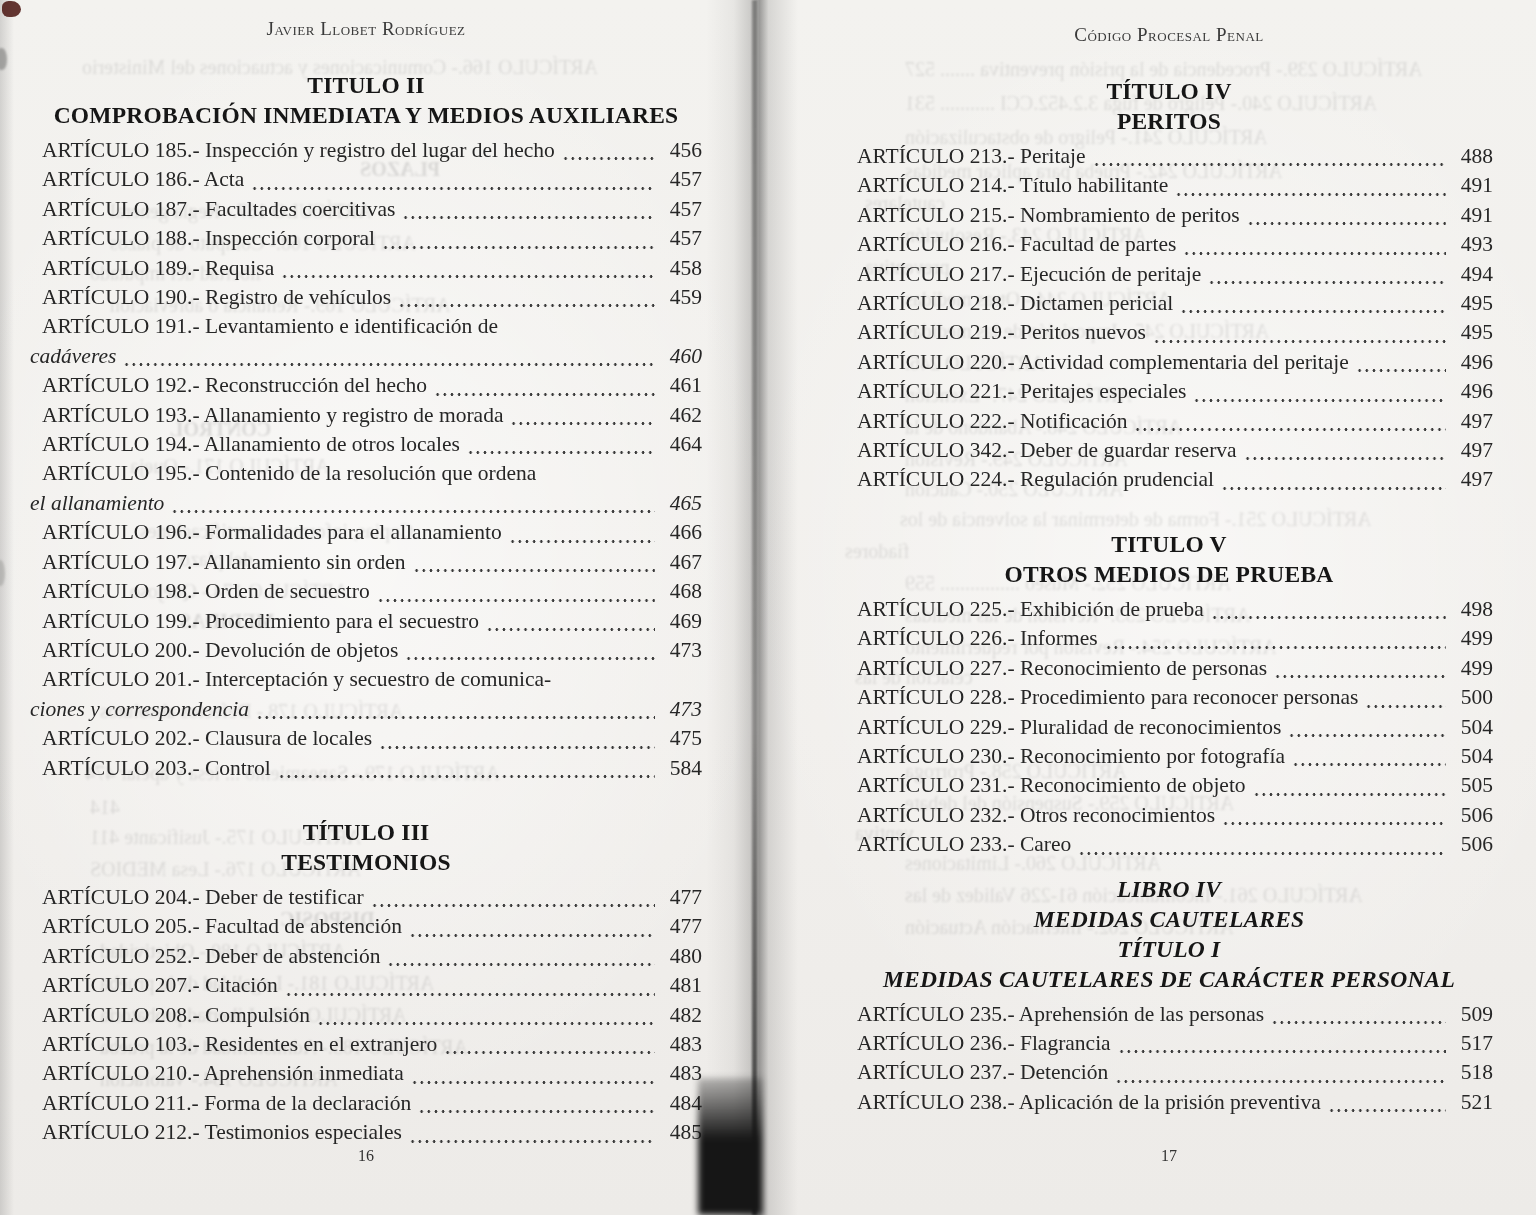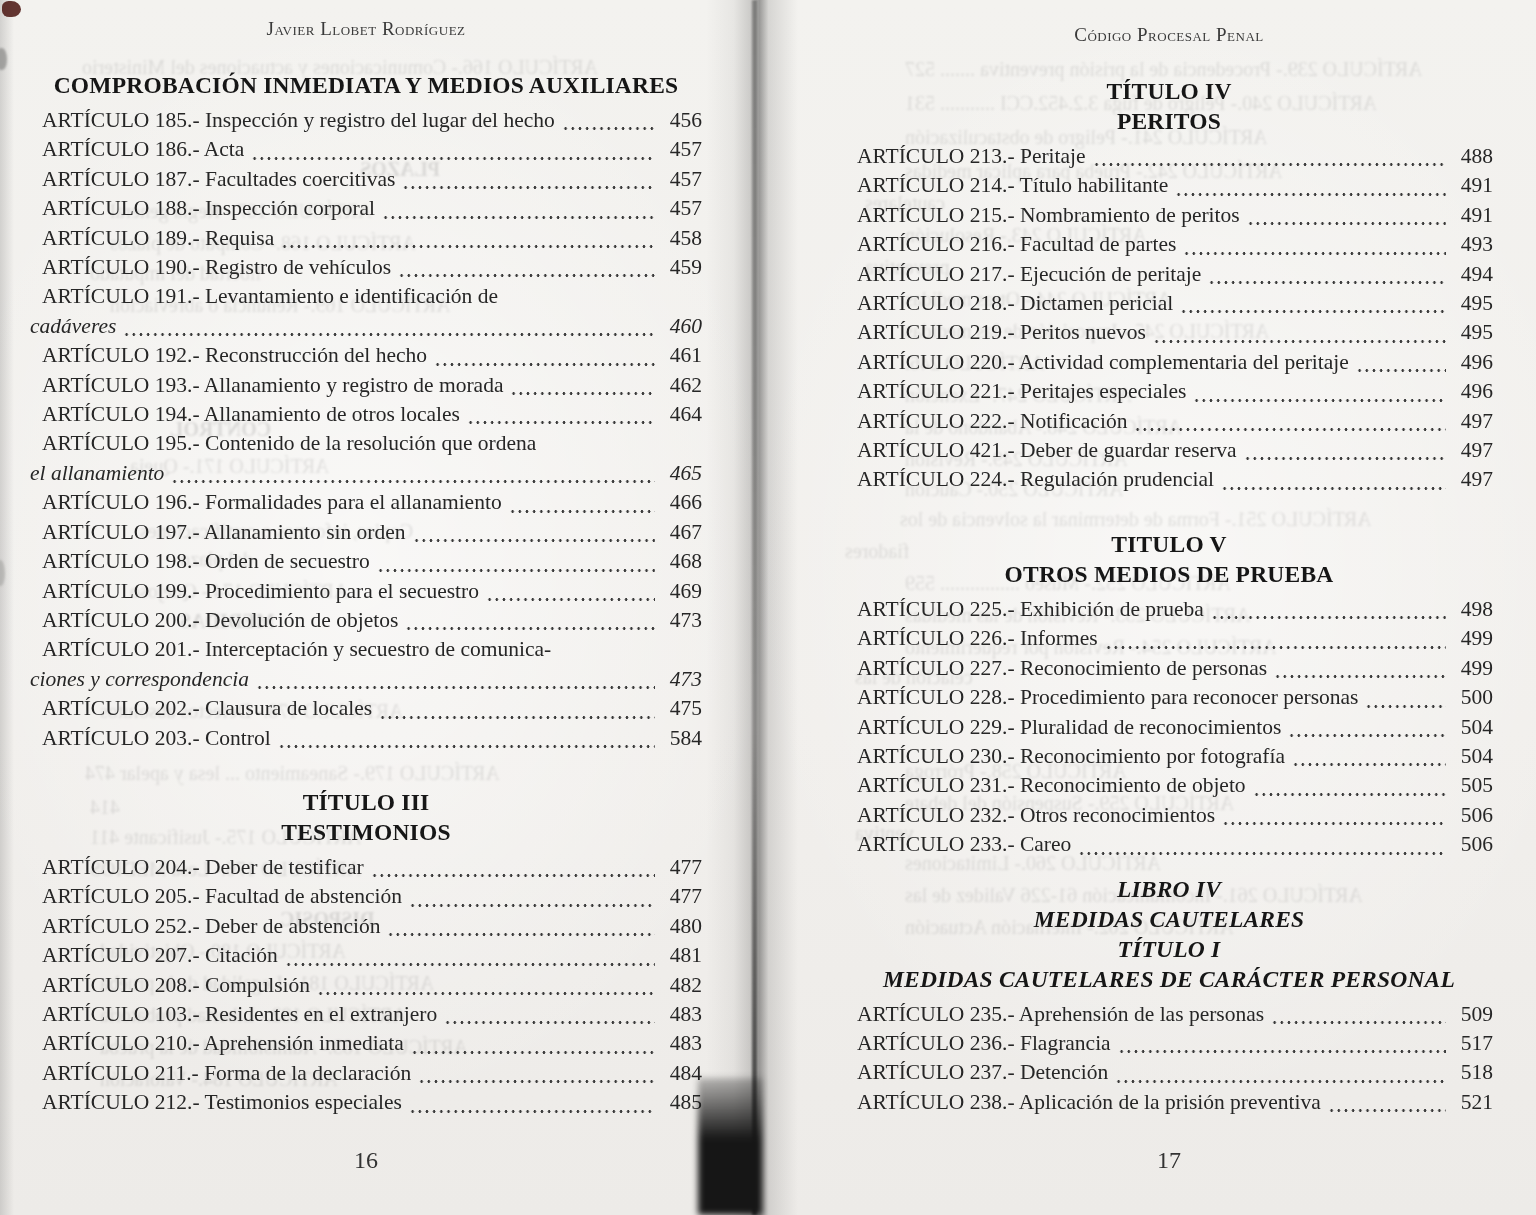--- a/index.html
+++ b/index.html
@@ -41,21 +41,21 @@
   .leader{
     flex:1 1 auto;height:7px;align-self:flex-end;
     margin:0 7px 4px 7px;
     background-image:radial-gradient(circle,#3a3a3a 1.25px,rgba(0,0,0,0) 1.45px);
     background-size:7.2px 7px;background-repeat:repeat-x;background-position:0 1px;
     min-width:14px;
   }
   .entry-page{flex:0 0 auto;min-width:40px;text-align:right;}
   .folio{
     position:absolute;top:1147px;left:0;width:100%;
-    text-align:center;font-size:24px;color:#333;
+    text-align:center;font-size:16px;color:#333;
   }
   
   .ghost-layer{position:absolute;inset:0;pointer-events:none;}
   .ghost{
     position:absolute;
     font-size:20px;white-space:nowrap;
     color:#4c4c4c;opacity:.14;
     transform:scaleX(-1);
     filter:blur(1.2px);
   }
@@ -118,20 +118,21 @@
         <span class="ghost bold" style="left: 250px; top: 908px;">DISPOSIC</span>
         <span class="ghost" style="left: 70px; top: 940px;">ARTÍCULO 180.- Objetividad</span>
         <span class="ghost" style="left: 70px; top: 972px;">ARTÍCULO 181.- Legalidad de la prueba</span>
         <span class="ghost" style="left: 70px; top: 1004px;">ARTÍCULO 182.- Libertad probatoria</span>
         <span class="ghost" style="left: 70px; top: 1036px;">ARTÍCULO 183.- Admisibilidad de la prueba</span>
         <span class="ghost" style="left: 70px; top: 1068px;">ARTÍCULO 184.- Valoración</span>
       </div>
     <div class="running-head">Javier Llobet Rodríguez</div>
     <div>
         <div class="toc-heading h-first">
+          <div class="heading-line">TITULO II</div>
           <div class="heading-line">COMPROBACIÓN INMEDIATA Y MEDIOS AUXILIARES</div>
         </div>
         <div class="toc-row">
           <span class="entry-text">ARTÍCULO 185.- Inspección y registro del lugar del hecho</span>
           <span class="leader"></span>
           <span class="entry-page">456</span>
         </div>
         <div class="toc-row">
           <span class="entry-text">ARTÍCULO 186.- Acta</span>
           <span class="leader"></span>
@@ -363,21 +364,21 @@
           <span class="entry-text">ARTÍCULO 221.- Peritajes especiales</span>
           <span class="leader"></span>
           <span class="entry-page">496</span>
         </div>
         <div class="toc-row">
           <span class="entry-text">ARTÍCULO 222.- Notificación</span>
           <span class="leader"></span>
           <span class="entry-page">497</span>
         </div>
         <div class="toc-row">
-          <span class="entry-text">ARTÍCULO 421.- Deber de guardar reserva</span>
+          <span class="entry-text">ARTÍCULO 342.- Deber de guardar reserva</span>
           <span class="leader"></span>
           <span class="entry-page">497</span>
         </div>
         <div class="toc-row">
           <span class="entry-text">ARTÍCULO 224.- Regulación prudencial</span>
           <span class="leader"></span>
           <span class="entry-page">497</span>
         </div>
         <div class="toc-heading h-mid">
           <div class="heading-line">TITULO V</div>

